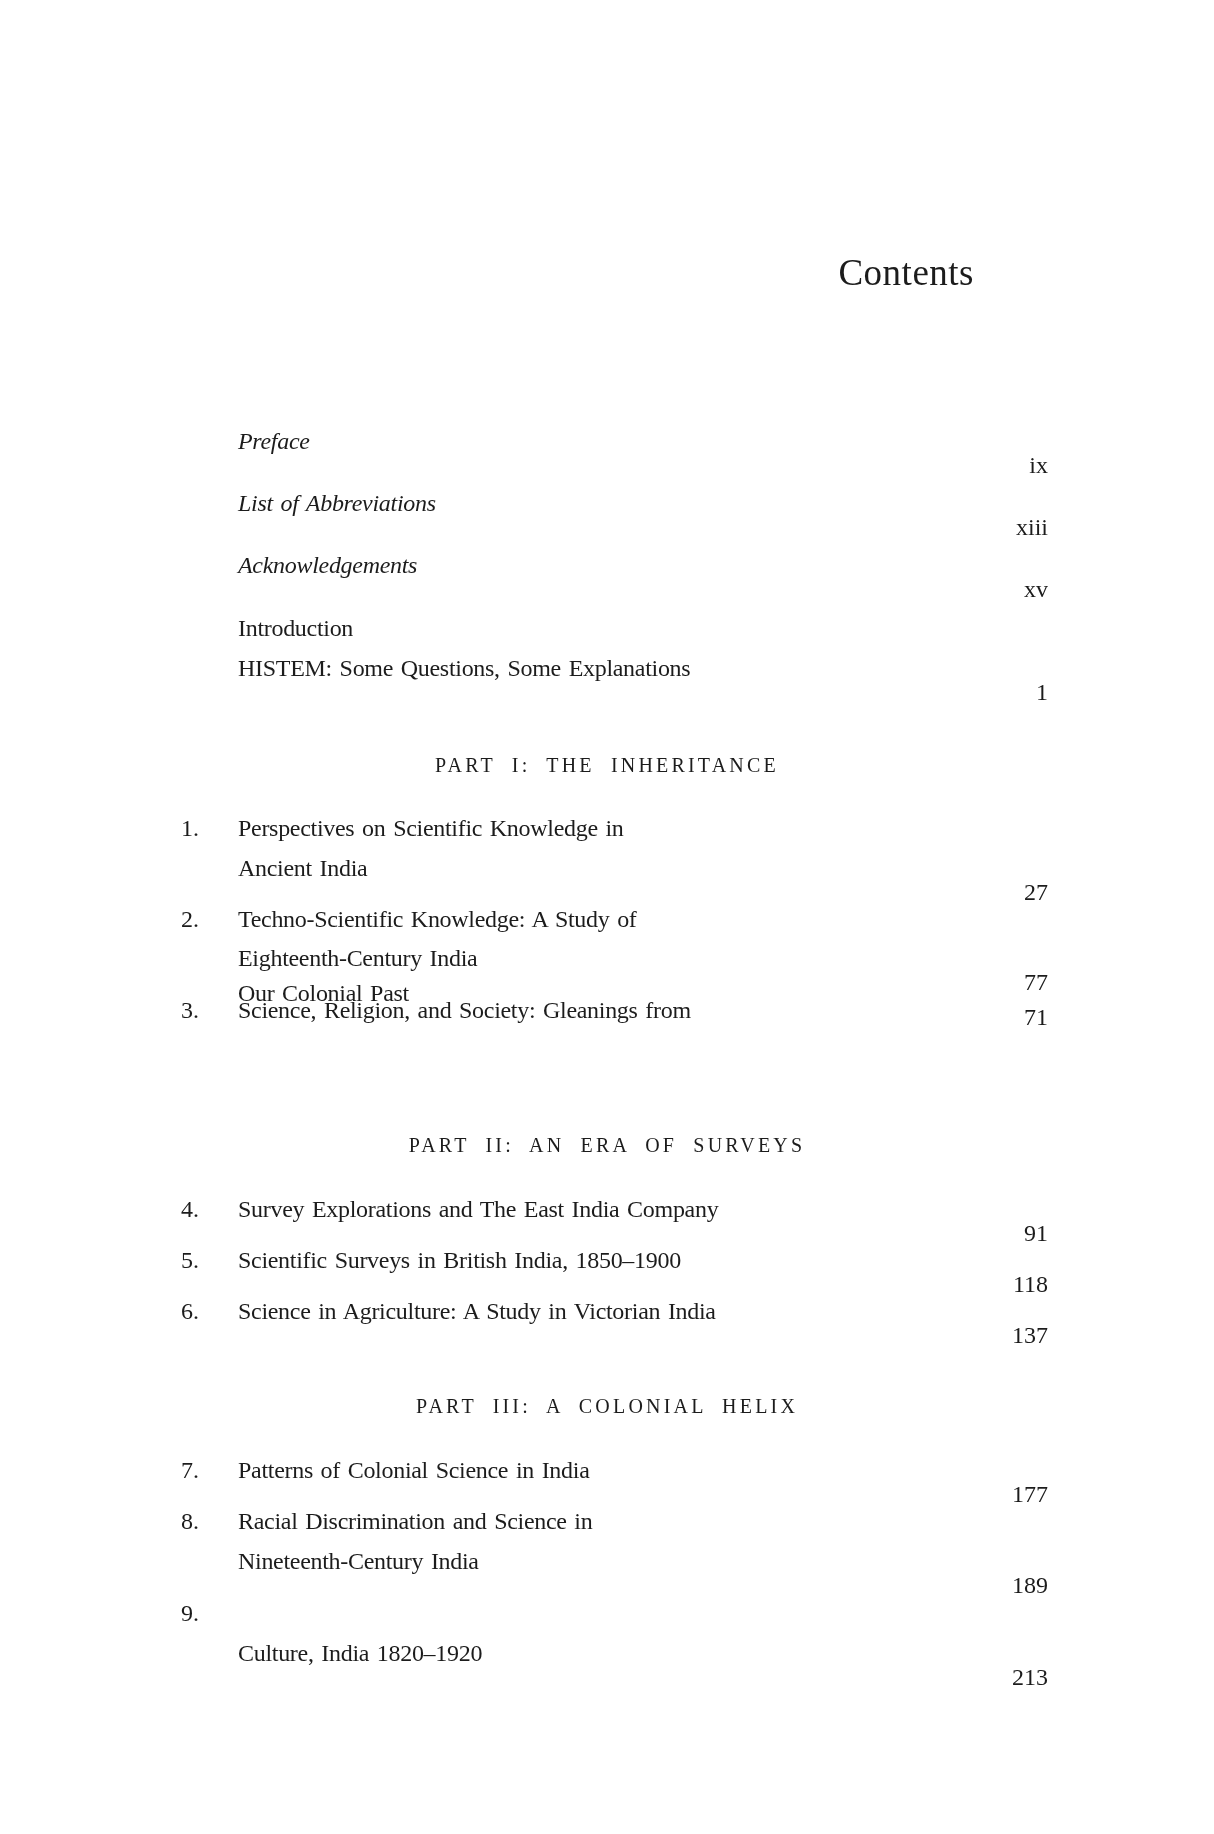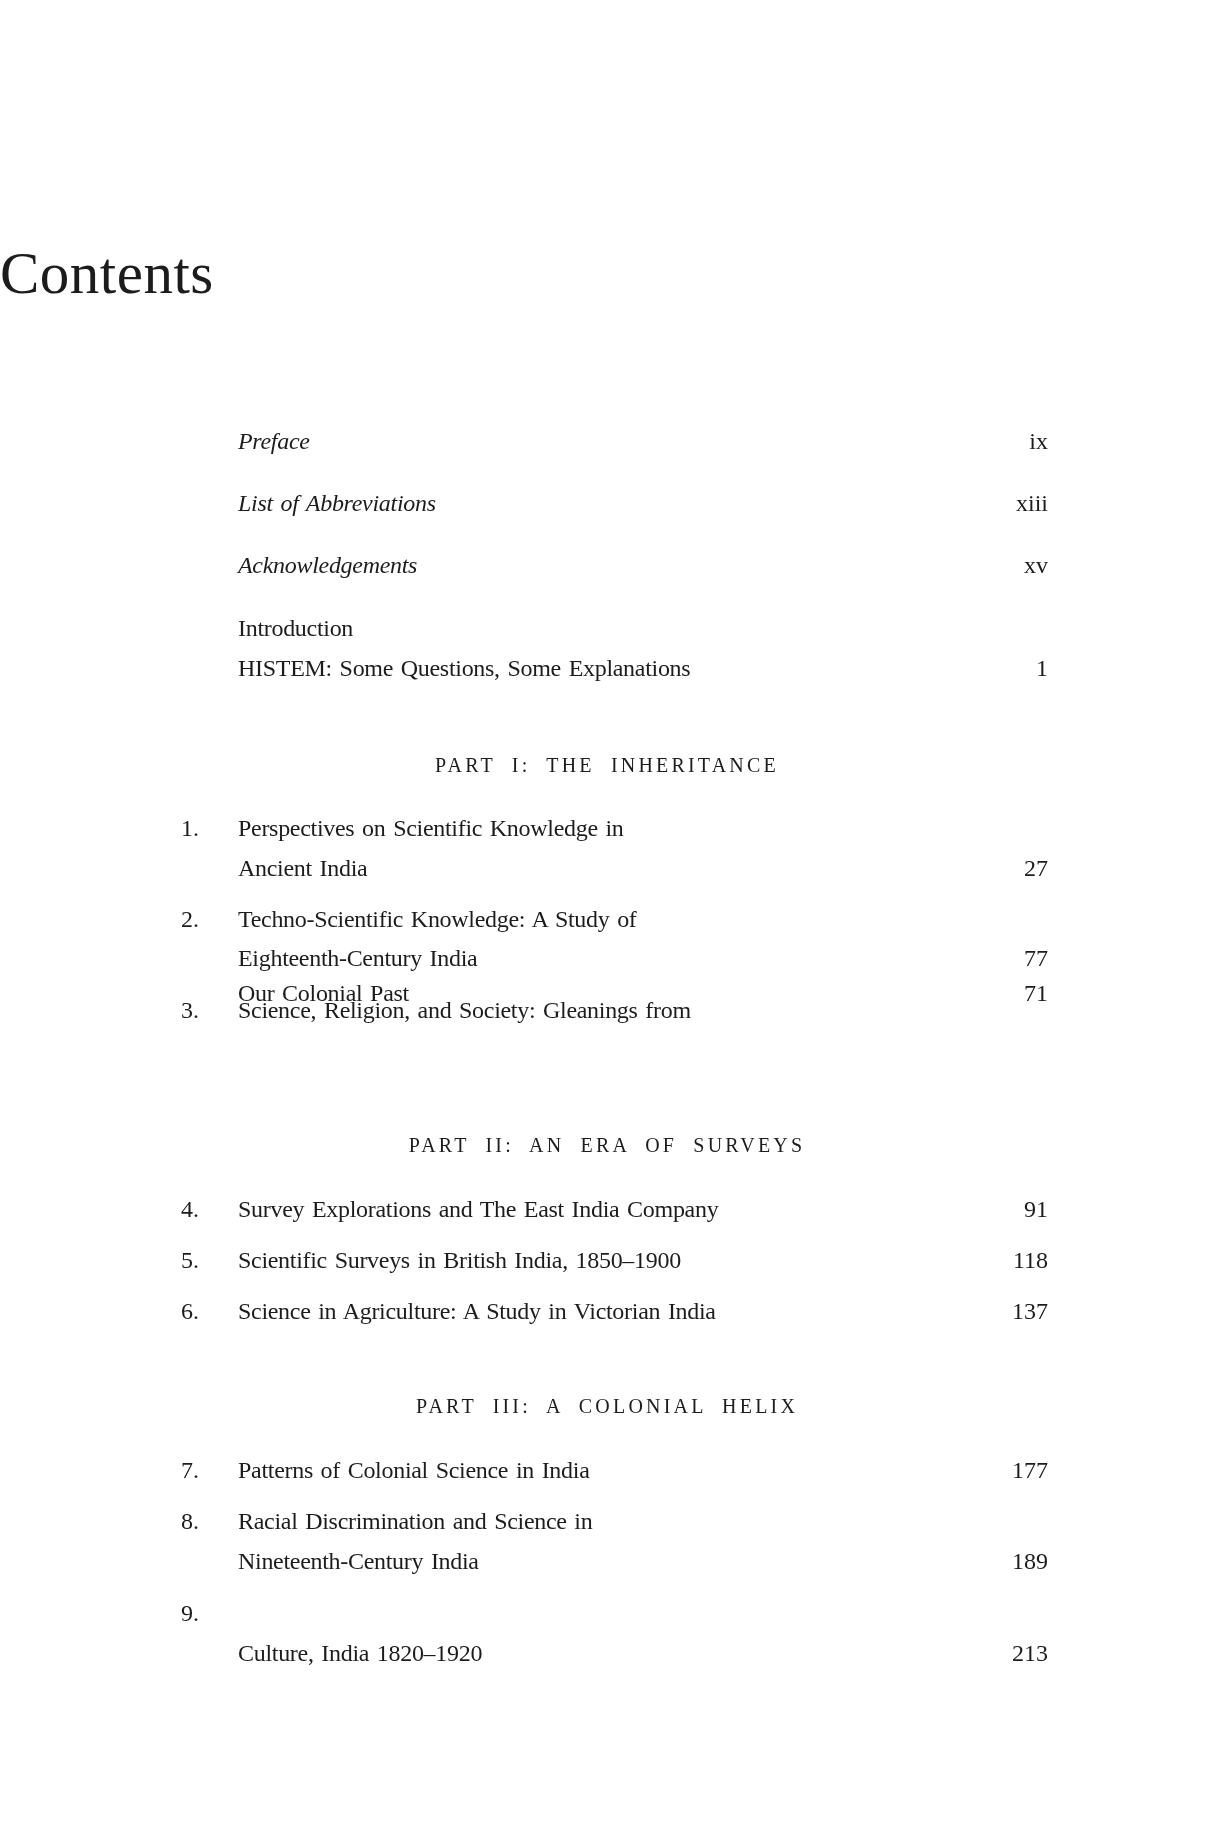--- a/index.html
+++ b/index.html
@@ -1,24 +1,24 @@
 <!DOCTYPE html>
 <html><head>
 <meta charset="utf-8">
 <style>
   html, body { margin: 0; padding: 0; background: #ffffff; }
   body { width: 1214px; height: 1834px; position: relative; overflow: hidden;
          font-family: "Liberation Serif", "DejaVu Serif", serif; color: #1c1c1c; }
   .page { position: absolute; left: 0; top: 0; width: 1214px; height: 1834px; }
-  .title { position: absolute; left: 0; width: 974px; top: 247px; text-align: left;
-           font-size: 59px; line-height: 52px; letter-spacing: 0.5px; }
+  .title { position: absolute; left: 0; width: 974px; top: 247px; text-align: right;
+           font-size: 37px; line-height: 52px; letter-spacing: 0.5px; }
   .row { position: absolute; left: 0; width: 1214px; height: 36px; font-size: 24px; line-height: 36px; }
   .row .num { position: absolute; left: 181px; width: 40px; }
   .row .text { position: absolute; left: 238px; white-space: nowrap; letter-spacing: -0.3px; word-spacing: 2px; }
-  .row .page-no { position: absolute; right: 166px; text-align: right; white-space: nowrap; }
+  .row .page-no { position: absolute; right: 166px; text-align: right; white-space: nowrap; margin-top: 24px; }
   .italic { font-style: italic; }
   .part { position: absolute; left: 0; width: 1214px; text-align: center;
           font-size: 20px; line-height: 28px; letter-spacing: 3.2px; word-spacing: 8px;
           font-variant: normal; }
 </style>
 </head>
 <body>
 
 <div class="page">
 

